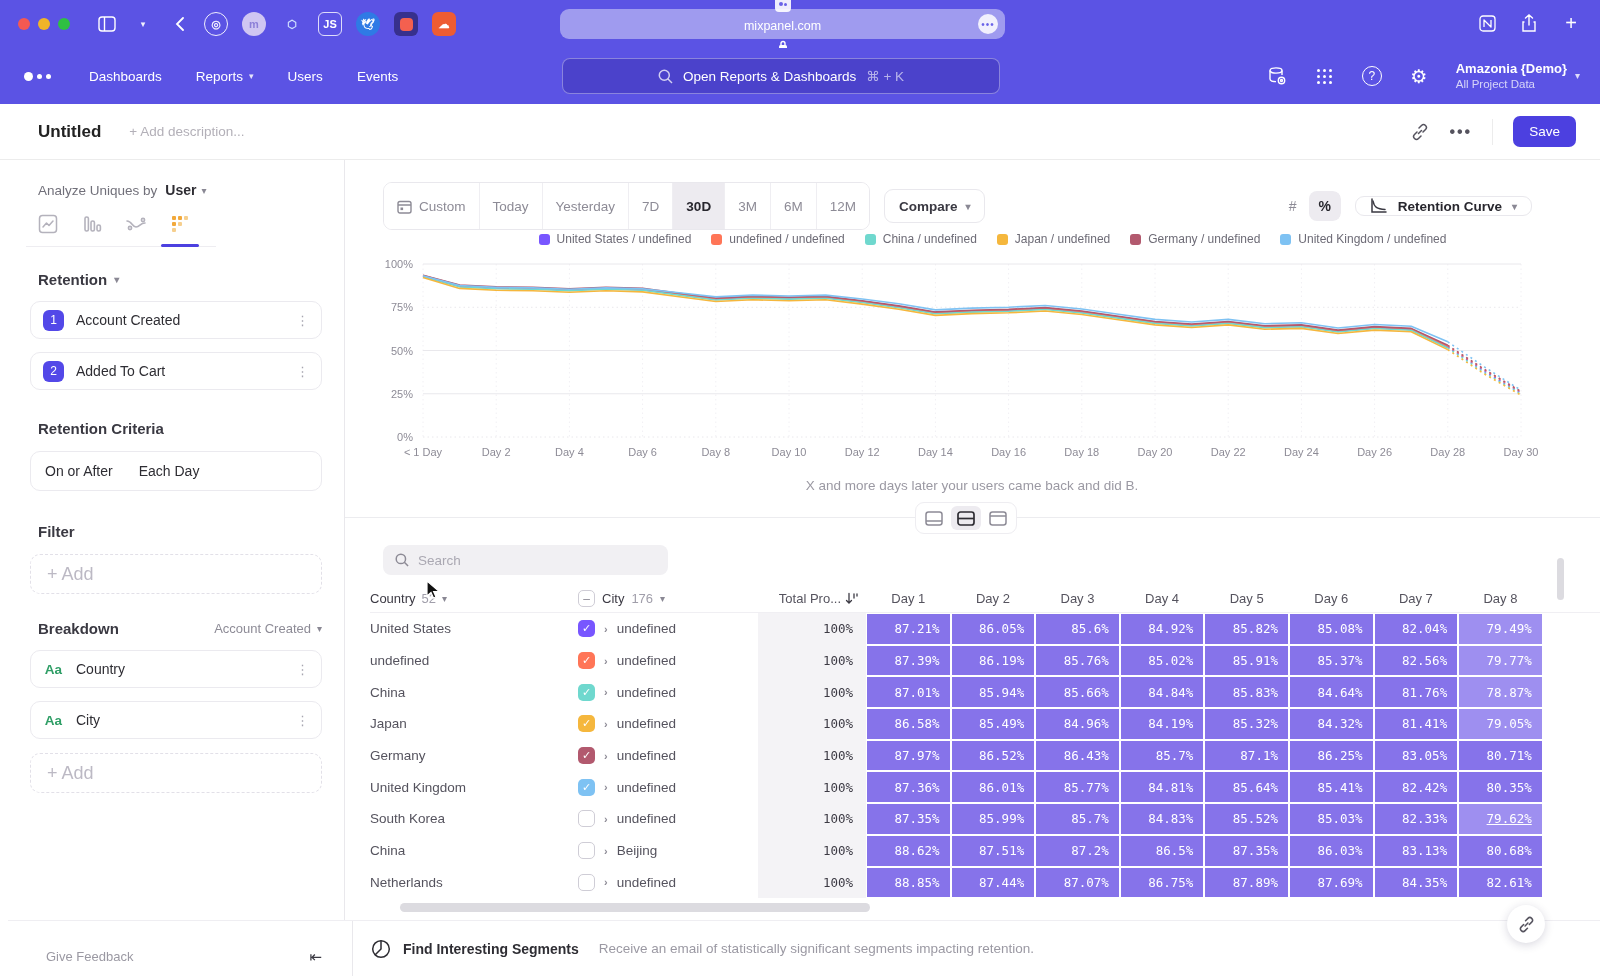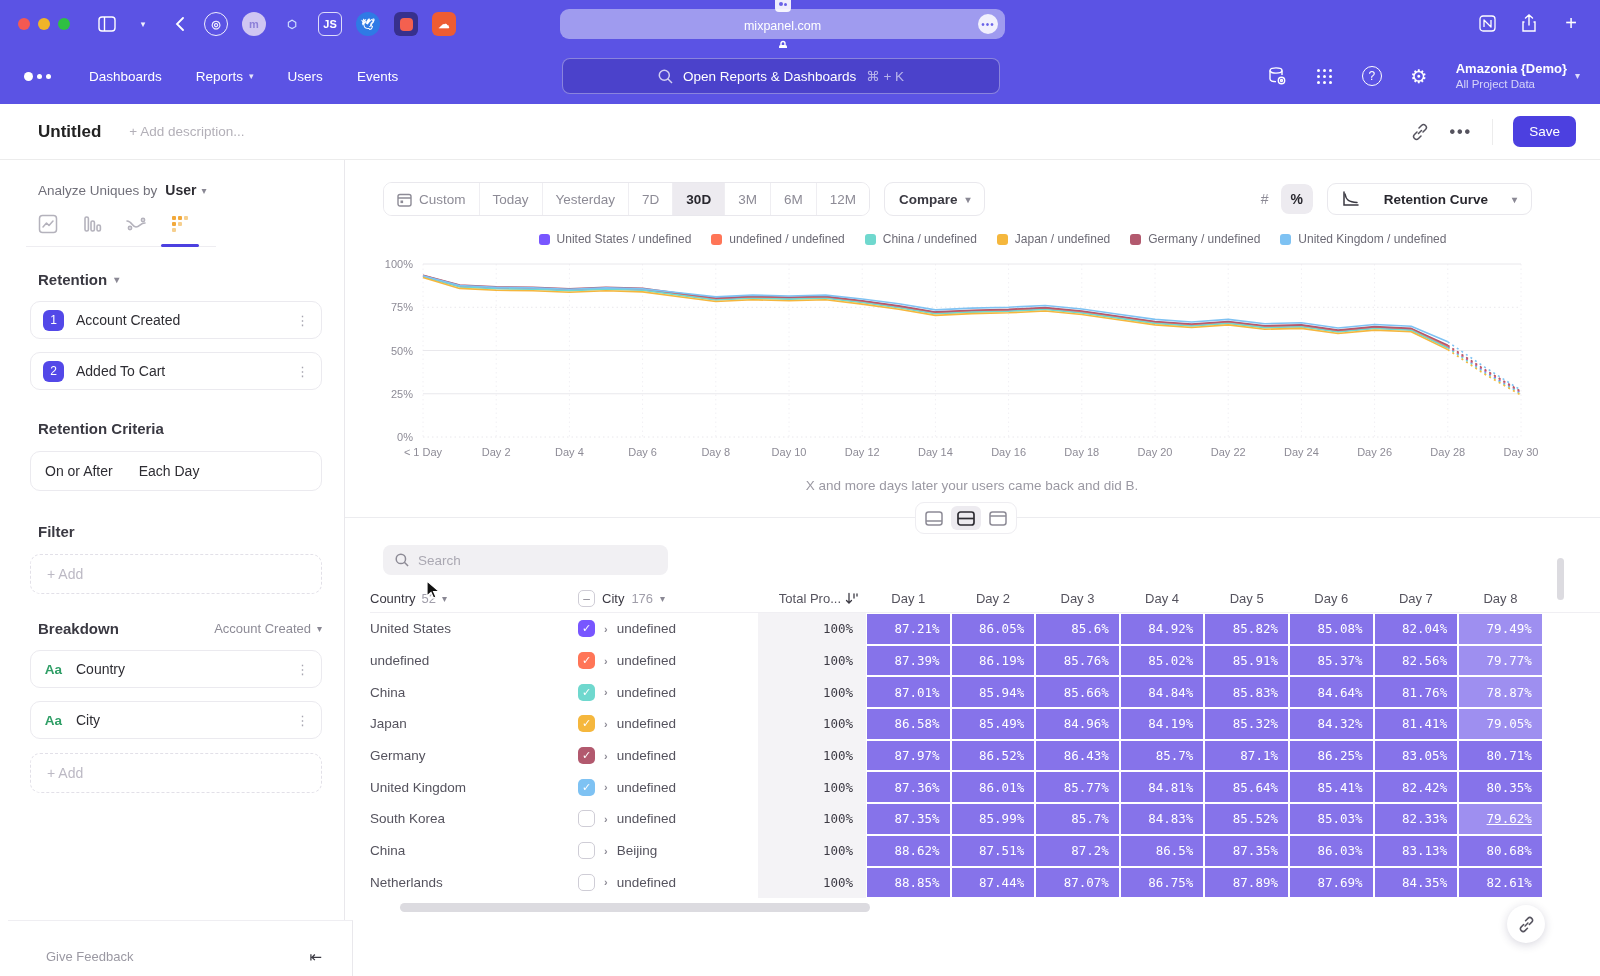--- a/index.html
+++ b/index.html
@@ -48,41 +48,41 @@
   .tabs { margin:16px 0 0 26px; display:flex; width:190px; border-bottom:1px solid #eeedf1; padding-bottom:0; }
   .tab { width:44px; display:flex; justify-content:center; padding-bottom:12px; position:relative; }
   .tab.active::after { content:""; position:absolute; left:3px; right:3px; bottom:-1px; height:3px; background:#4c40e0; border-radius:2px; }
   .side-section-title { margin:24px 0 0 38px; font-size:15px; color:#3a3942; font-weight:bold; display:flex; align-items:center; gap:7px; }
   .card { margin:13px 22px 0 30px; height:38px; border:1px solid #ebeaef; border-radius:10px; display:flex; align-items:center; padding:0 12px; background:#fff; }
   .badge { width:21px; height:21px; border-radius:6px; background:#5348e8; color:#fff; font-size:12px; display:flex; align-items:center; justify-content:center; }
   .card .lbl { margin-left:12px; font-size:14px; color:#2e2d33; flex:1; }
   .kebab { color:#a7a5b0; font-size:13px; letter-spacing:0; }
   .aa { color:#2f9e66; font-weight:bold; font-size:13.5px; width:21px; text-align:center; }
   .crit-card { margin:14px 22px 0 30px; height:40px; border:1px solid #ebeaef; border-radius:10px; display:flex; align-items:center; gap:26px; padding:0 14px; font-size:14px; color:#2e2d33; }
-  .dashed-add { margin:14px 22px 0 30px; height:40px; border:1px dashed #e2e0e8; border-radius:10px; display:flex; align-items:center; padding:0 16px; color:#bcb9c4; font-size:14px; }
+  .dashed-add { margin:14px 22px 0 30px; height:40px; border:1px dashed #e2e0e8; border-radius:10px; display:flex; align-items:center; padding:0 16px; color:#bcb9c4; font-size:18px; }
   .breakdown-head { margin:26px 22px 0 38px; display:flex; align-items:center; }
   .breakdown-head .t { font-size:15px; font-weight:bold; color:#3a3942; flex:1; }
   .breakdown-head .r { font-size:13px; color:#8d8b96; display:flex; gap:6px; align-items:center; }
   .sidebar-footer { position:absolute; left:8px; top:920px; width:345px; height:72px; border-top:1px solid #efeef2; border-right:1px solid #e9e8ec; display:flex; align-items:center; }
   .sidebar-footer .fb { margin-left:38px; font-size:13px; color:#9b99a3; flex:1; }
   .collapse-ic { margin-right:30px; color:#3a3942; font-size:15px; }
 
   
   .main { position:absolute; left:345px; top:160px; width:1255px; height:760px; background:#fff; }
   .controls-row { position:absolute; left:38px; top:22px; right:68px; display:flex; align-items:center; }
-  .seg-group { display:flex; border:1px solid #e9e8ed; border-radius:9px; overflow:hidden; height:34px; align-items:stretch; }
+  .seg-group { display:flex; border:1px solid #e9e8ed; border-radius:9px; overflow:hidden; height:48px; align-items:stretch; }
   .seg { display:flex; align-items:center; gap:7px; padding:0 13px; font-size:13.5px; color:#8d8b96; border-right:1px solid #efeef2; background:#fff; }
   .seg:last-child { border-right:none; }
   .seg.sel { background:#edebf0; color:#28272e; font-weight:bold; }
   .compare-btn { margin-left:14px; height:34px; border:1px solid #e9e8ed; border-radius:9px; display:flex; align-items:center; gap:8px; padding:0 14px; font-size:13.5px; color:#3a3942; font-weight:bold; background:#fff; }
   .right-controls { margin-left:auto; display:flex; align-items:center; gap:14px; }
   .unit-toggle { display:flex; border-radius:8px; overflow:hidden; height:30px; }
   .unit { width:32px; display:flex; align-items:center; justify-content:center; font-size:14px; color:#8d8b96; background:#fff; }
   .unit.sel { background:#edebf0; color:#28272e; font-weight:bold; border-radius:8px; }
-  .charttype-btn { height:32px; border:1px solid #e9e8ed; border-radius:9px; display:flex; align-items:center; gap:24px; padding:0 14px; font-size:13.5px; color:#28272e; font-weight:bold; background:#fff; }
+  .charttype-btn { height:20px; border:1px solid #e9e8ed; border-radius:9px; display:flex; align-items:center; gap:10px; padding:0 14px; font-size:13.5px; color:#28272e; font-weight:bold; background:#fff; }
 
   .legend { position:absolute; left:80px; right:40px; top:72px; display:flex; justify-content:center; gap:20px; }
   .leg-item { display:flex; align-items:center; gap:7px; font-size:12px; color:#6d6b76; }
   .leg-sw { width:11px; height:11px; border-radius:3px; }
 
   .chart-area { position:absolute; left:0; top:96px; width:1255px; height:240px; }
   .ylabels { position:absolute; left:18px; top:0; width:50px; height:186px; }
   .ylabel { position:absolute; right:0; font-size:11px; color:#8d8b96; transform:translateY(-50%); }
   .chart-svg { position:absolute; left:72px; top:0; }
   .xlabels { position:absolute; left:72px; top:190px; width:1110px; height:16px; }
@@ -878,20 +878,28 @@
               <span class="cell" style="background: rgb(134, 115, 234);">82.61%</span>
             </span>
             <span class="td-sliver"><span class="cell" style="background: rgb(134, 115, 234);"></span></span>
           </div>
         </div>
     </div>
 
     <div class="hscroll"></div>
     <div class="vscroll"></div>
 
+    <div class="main-footer">
+      <svg class="mf-icon" width="20" height="20" viewBox="0 0 20 20" fill="none" stroke="#2e2d33" stroke-width="1.5">
+          <circle cx="10" cy="10" r="8.3"></circle>
+          <path d="M10 1.7 V10 L4 16"></path>
+        </svg>
+      <span class="mf-title">Find Interesting Segments</span>
+      <span class="mf-desc">Receive an email of statistically significant segments impacting retention.</span>
+    </div>
     <div class="float-btn">
       <svg width="17" height="17" viewBox="0 0 18 18" fill="none" stroke="#55535e" stroke-width="1.6" stroke-linecap="round">
           <path d="M7.5 10.5 L10.5 7.5 M6 9 l-2.5 2.5 a2.7 2.7 0 0 0 4 4 L10 13 M12 9 l2.5 -2.5 a2.7 2.7 0 0 0 -4 -4 L8 5"></path>
         </svg>
     </div>
   </div>
 
   <svg class="cursor" width="18" height="20" viewBox="0 0 18 20">
       <path d="M3 1 L3 16 L7 12.5 L9.5 18 L12 17 L9.6 11.6 L15 11.4 Z" fill="#111" stroke="#fff" stroke-width="1.2"></path>
     </svg>

